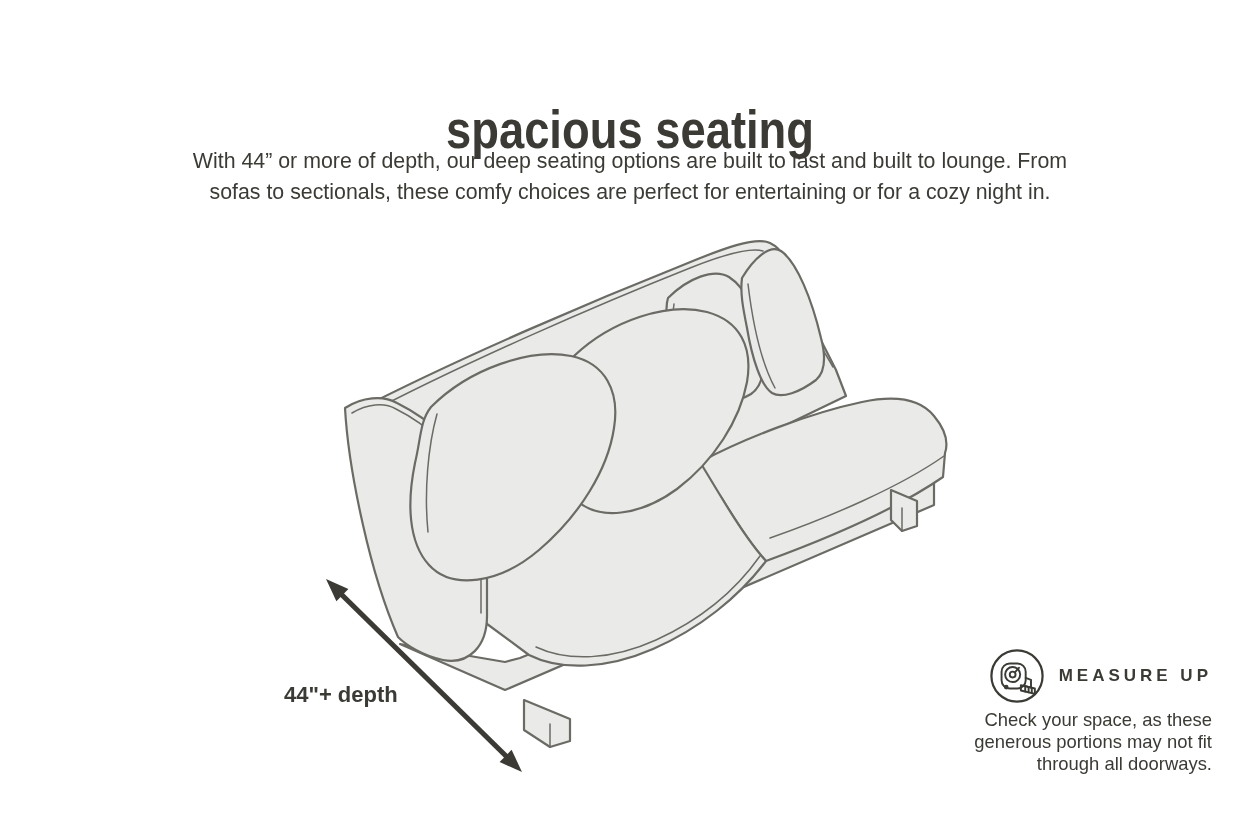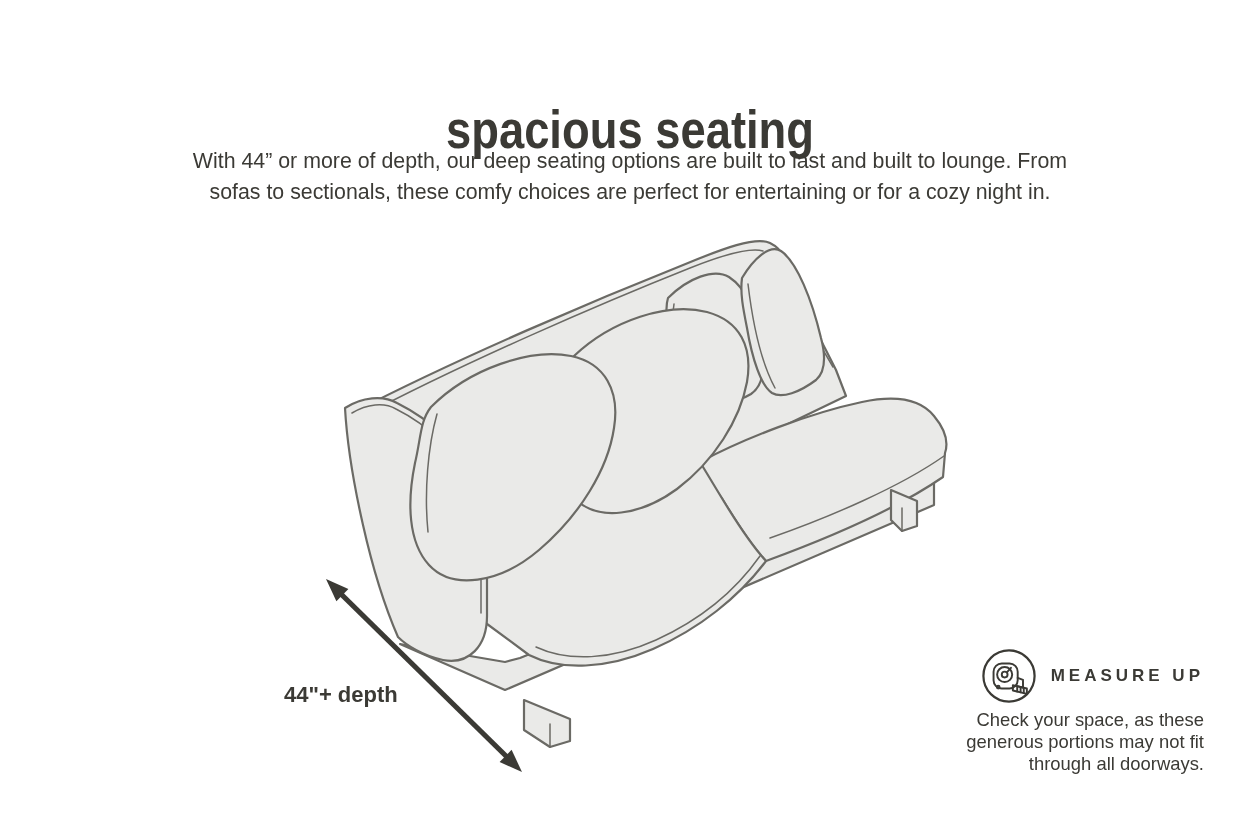--- a/index.html
+++ b/index.html
@@ -20,21 +20,21 @@
     text-align:center;font-size:22px;line-height:30.5px;color:#3b3a35;
     transform:scaleX(0.97);transform-origin:center;
   }
   .intro span{display:block;}
   .scene{position:absolute;left:0;top:0;width:1260px;height:840px;}
   .dim-label{
     position:absolute;left:284px;top:682px;
     font-size:22px;font-weight:bold;color:#3b3a35;white-space:nowrap;
   }
   .measure{
-    position:absolute;right:56px;top:648px;width:270px;
+    position:absolute;right:48px;top:648px;width:270px;
   }
   .measure-head{
     display:flex;align-items:center;justify-content:flex-end;gap:14px;
   }
   .measure-title{
     font-size:17px;font-weight:bold;letter-spacing:4px;color:#3b3a35;white-space:nowrap;
   }
   .measure-body{
     margin:5px 0 0;text-align:right;font-size:19px;line-height:22px;color:#3b3a35;
     transform:scaleX(0.97);transform-origin:right center;

